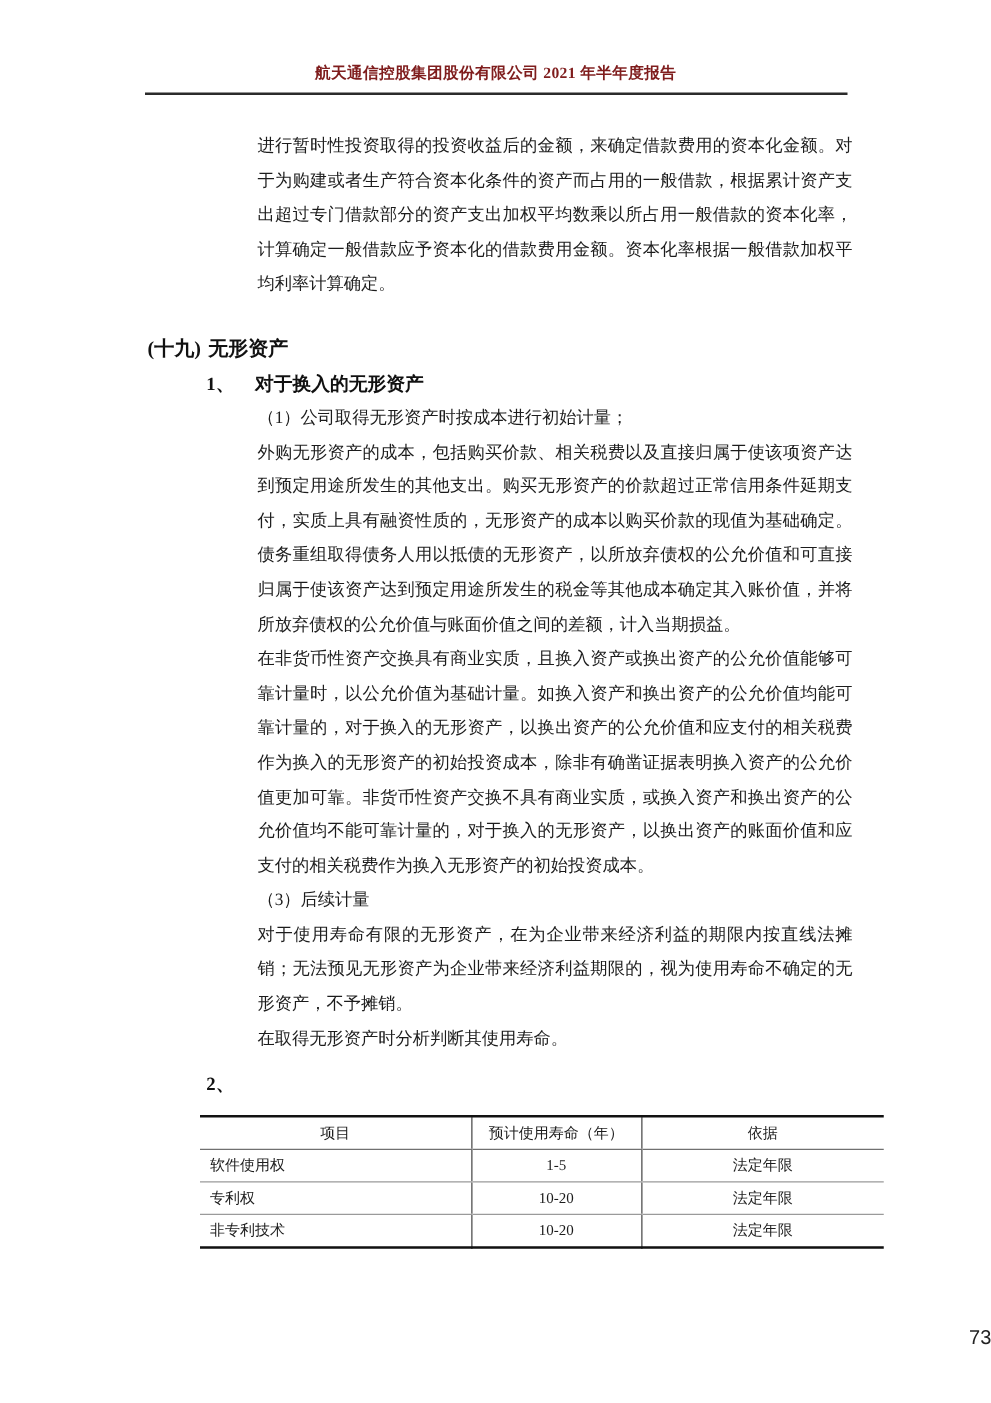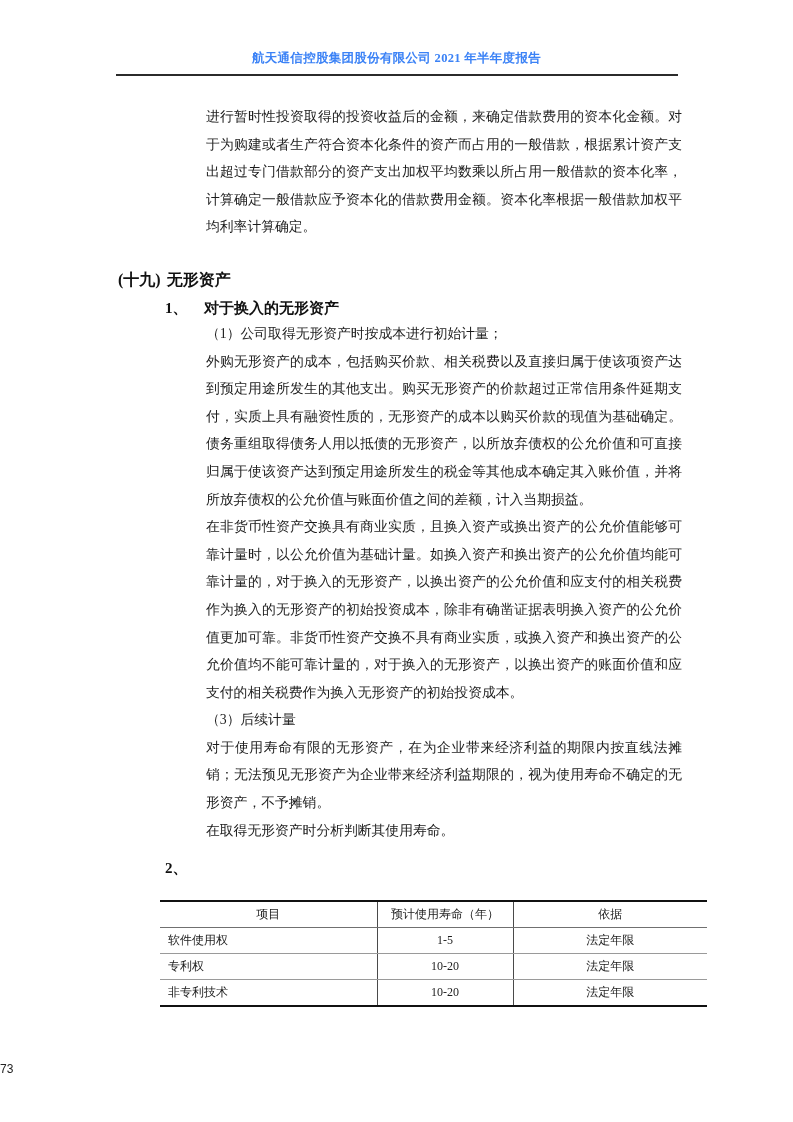--- a/index.html
+++ b/index.html
@@ -9,21 +9,21 @@
     height: 1122px;
     background: #ffffff;
     font-family: "Liberation Serif", "DejaVu Serif", serif;
     color: #1c1c1c;
     overflow: hidden;
   }
   .page-header { padding-top: 50px; text-align: center; }
   .header-title {
     font-size: 12.5px;
     font-weight: bold;
-    color: #3b82f6;
+    color: #7f1d1d;
     letter-spacing: 0.3px;
   }
   .header-rule {
     width: 562px;
     margin: 7px auto 0 auto;
     border: 0;
     border-top: 2px solid #2b2b2b;
   }
   .body-flow { margin-top: 27px; }
   .para {
@@ -48,21 +48,21 @@
     display: flex;
     align-items: baseline;
     margin: 4px 0 0 165px;
     font-size: 15px;
     font-weight: bold;
     line-height: 24px;
     color: #111;
   }
   .heading-l2 .h-num { display: inline-block; width: 39px; }
   .heading-l2.spaced { margin-top: 12px; }
-  .table-wrap { margin: 20px 86px 0 160px; }
+  .table-wrap { margin: 12px 86px 0 160px; }
   table.est-table {
     width: 547px;
     border-collapse: collapse;
     table-layout: fixed;
     font-size: 12px;
     color: #1c1c1c;
     border-top: 2.5px solid #111;
     border-bottom: 2.5px solid #111;
   }
   table.est-table th, table.est-table td {
@@ -78,23 +78,23 @@
   table.est-table .col-item  { width: 217px; }
   table.est-table .col-life  { width: 136px; }
   table.est-table .col-basis { width: 194px; }
   table.est-table td.cell-item { text-align: left; padding-left: 8px; }
   table.est-table th + th, table.est-table td + td { border-left: 1px solid #4a4a4a; }
   .page-footer {
     position: absolute;
     top: 1062px;
     left: 0;
     width: 100%;
-    text-align: left;
+    text-align: right;
     font-family: "Liberation Sans", "DejaVu Sans", sans-serif;
-    font-size: 12px;
+    font-size: 16px;
     color: #222;
   }
 </style>
 </head>
 <body>
 
 <div class="page">
 
   <div class="page-header">
     <div class="header-title">航天通信控股集团股份有限公司 2021 年半年度报告</div>

